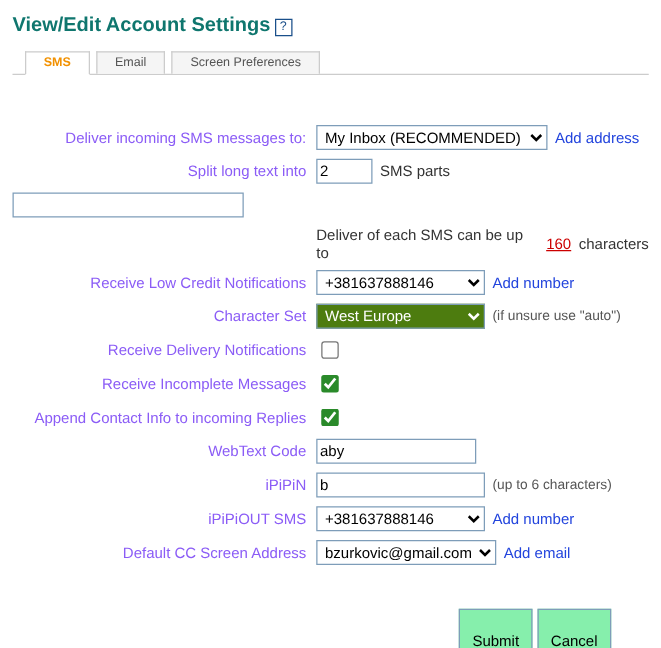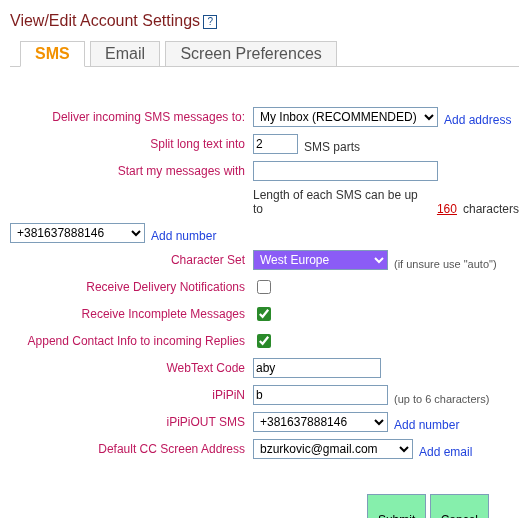--- a/index.html
+++ b/index.html
@@ -6,23 +6,23 @@
     font-family: Arial, Helvetica, sans-serif;
     font-size: 12px;
     color: #333;
     background: #fff;
     margin: 0;
     padding: 12px 10px;
     width: 529px;
     box-sizing: border-box;
   }
   .title {
-    color: #7f1d1d;
+    color: #0f766e;
     font-size: 16px;
-    font-weight: normal;
+    font-weight: bold;
   }
   .help-icon {
     display: inline-block;
     border: 1px solid #1a4f8a;
     width: 12px;
     height: 12px;
     line-height: 12px;
     text-align: center;
     font-size: 10px;
     color: #1a4f8a;
@@ -32,21 +32,21 @@
     margin-top: 10px;
     border-bottom: 1px solid #ccc;
     padding-left: 10px;
   }
   .tab {
     display: inline-block;
     border: 1px solid #ccc;
     border-bottom: none;
     background: #f5f5f5;
     padding: 3px 14px;
-    font-size: 16px;
+    font-size: 10px;
     color: #555;
     margin-right: 2px;
     position: relative;
     top: 1px;
     cursor: pointer;
   }
   .tab.active {
     background: #fff;
     color: #f29100;
     font-weight: bold;
@@ -57,40 +57,40 @@
   }
   .row {
     display: flex;
     align-items: center;
     margin-bottom: 7px;
   }
   .label {
     width: 235px;
     text-align: right;
     padding-right: 8px;
-    color: #be185d;
+    color: #8b5cf6;
     font-size: 12px;
   }
   .ctrl {
     display: flex;
-    align-items: flex-end;
+    align-items: center;
     gap: 6px;
     flex: 1;
   }
   select, input[type=text] {
     font-family: Arial, sans-serif;
     font-size: 12px;
     border: 1px solid #7e9db9;
     background: #fff;
     padding: 1px 2px;
     height: 20px;
     box-sizing: border-box;
   }
   select.hl {
-    background: #8b5cf6;
+    background: #4d7c0f;
     color: #fff;
   }
   .link {
     color: #2244dd;
     font-size: 12px;
     cursor: pointer;
   }
   .hint {
     color: #555;
     font-size: 11px;
@@ -146,36 +146,36 @@
 
   <div class="row">
     <div class="label">Split long text into</div>
     <div class="ctrl">
       <input type="text" style="width: 45px;" value="2">
       <span>SMS parts</span>
     </div>
   </div>
 
   <div class="row">
-    <div class="label">Start my messages with</div>
     <div class="ctrl">
       <input type="text" style="width: 185px;" value="">
     </div>
   </div>
 
   <div class="row">
     <div class="label"></div>
     <div class="ctrl hint160">
-      <span>Length of each SMS can be up to </span>
+      <span>Deliver of each SMS can be up to </span>
         <span class="red">160</span>
         <span> characters</span>
     </div>
   </div>
 
   <div class="row">
+    <div class="label">Receive Low Credit Notifications</div>
     <div class="ctrl">
       <select style="width:135px">
         <option>+381637888146</option>
       </select>
       <span class="link">Add number</span>
     </div>
   </div>
 
   <div class="row">
     <div class="label">Character Set</div>
@@ -229,21 +229,21 @@
       <select style="width:135px">
         <option>+381637888146</option>
       </select>
       <span class="link">Add number</span>
     </div>
   </div>
 
   <div class="row">
     <div class="label">Default CC Screen Address</div>
     <div class="ctrl">
-      <select style="width:160px">
+      <select style="width:144px">
         <option>bzurkovic@gmail.com</option>
       </select>
       <span class="link">Add email</span>
     </div>
   </div>
 
   <div class="button-row">
     <button>Submit</button>
     <button>Cancel</button>
   </div>

